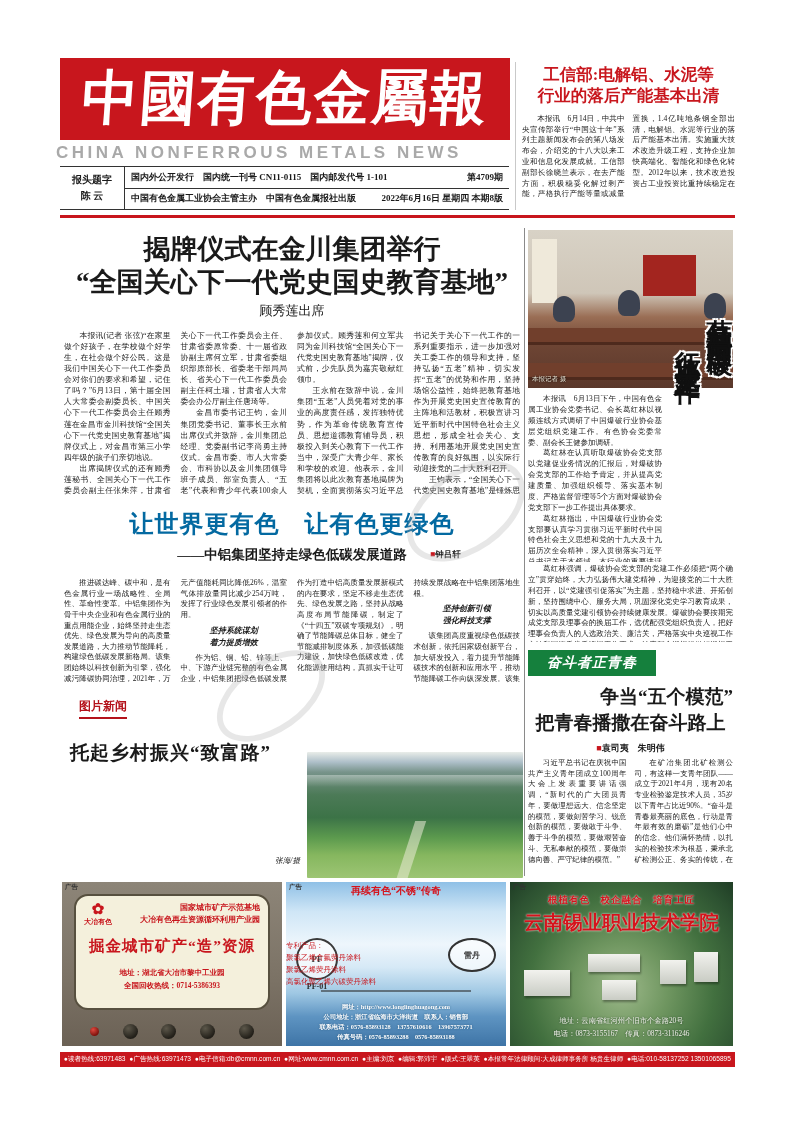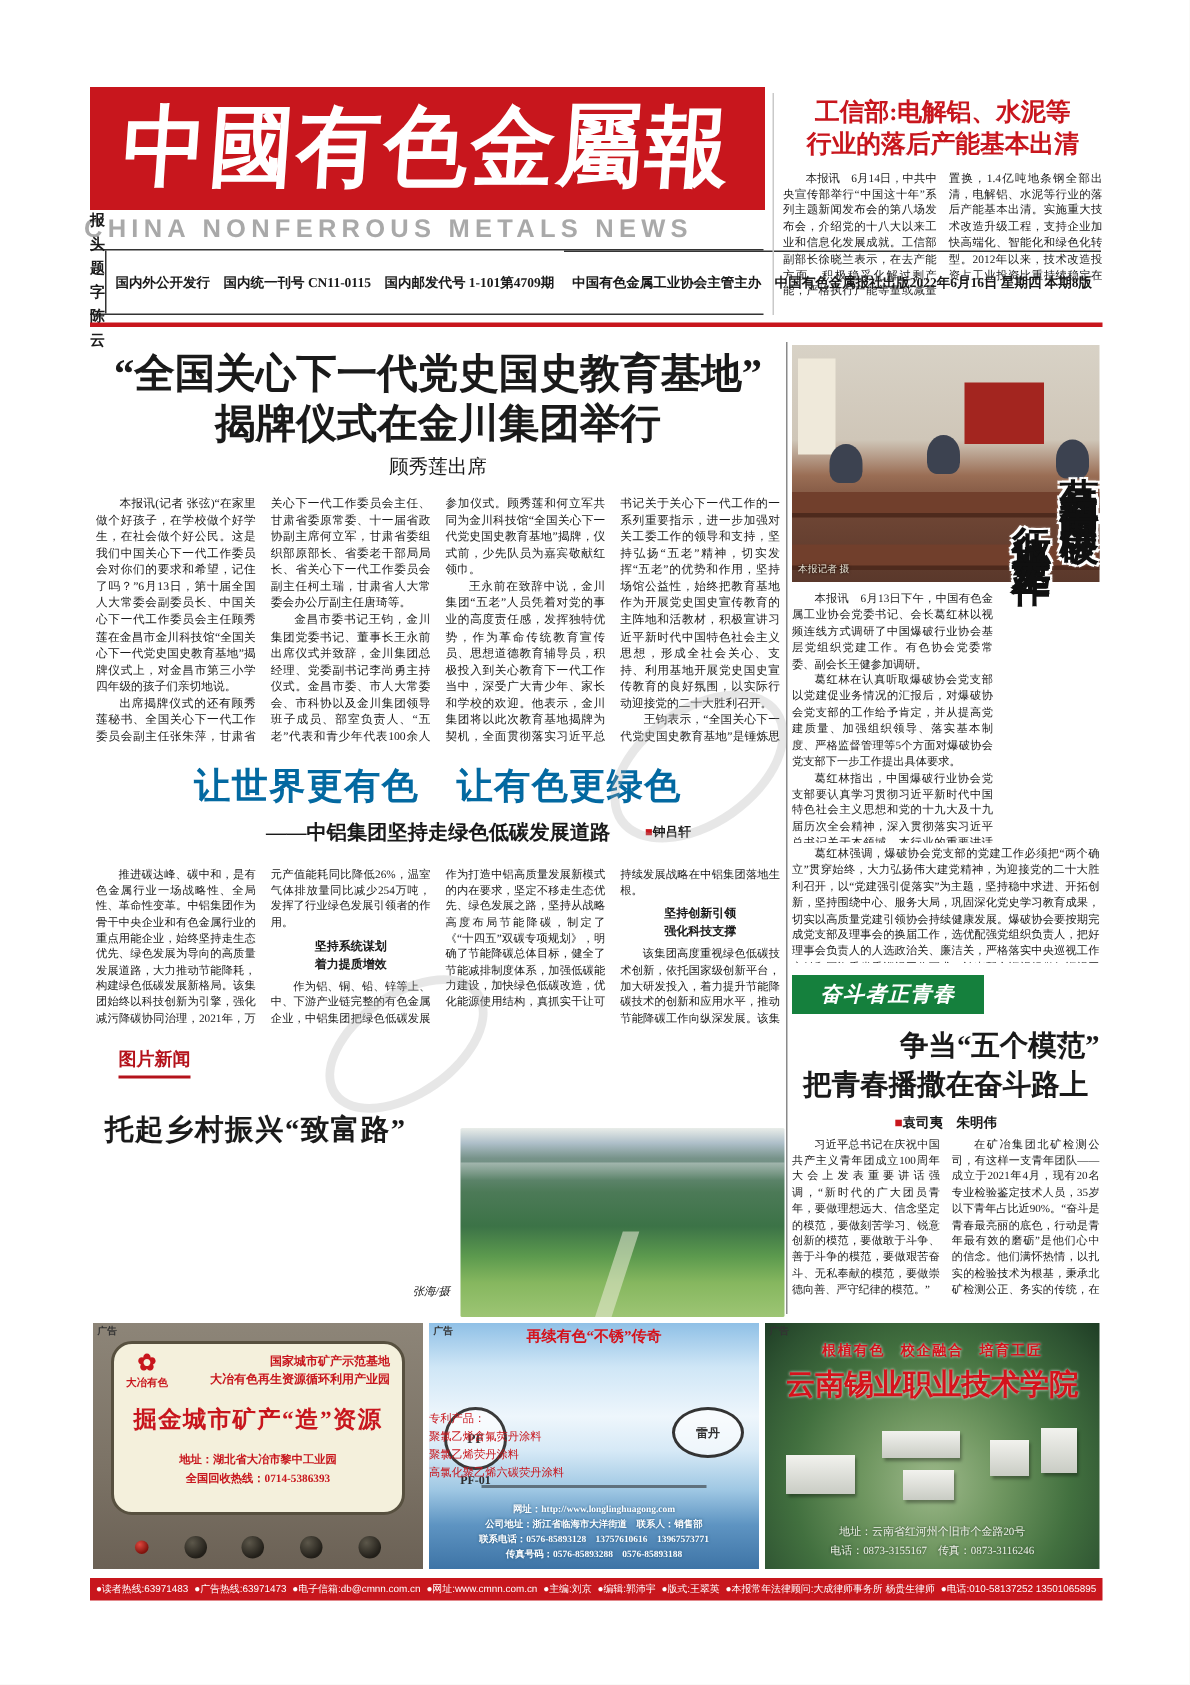--- a/index.html
+++ b/index.html
@@ -7,21 +7,21 @@
         font-family:"Liberation Serif","DejaVu Serif",serif;color:#1a1a1a;}
   .abs{position:absolute;}
   
   .mast-red{left:60px;top:58px;width:450px;height:82px;background:#c8161d;display:flex;align-items:center;justify-content:center;}
   .mast-title{color:#fff;font-size:56px;font-weight:900;letter-spacing:2px;transform:skewX(-4deg) scaleY(1.05);
               font-family:"Liberation Serif",serif;white-space:nowrap;}
   .mast-en{left:56px;top:141px;width:450px;height:23px;display:flex;align-items:center;}
   .mast-en span{color:#a9a9a9;font-weight:bold;font-size:17px;letter-spacing:3.5px;font-family:"Liberation Sans","DejaVu Sans",sans-serif;white-space:nowrap;}
   .mast-table{left:60px;top:166px;width:449px;height:42px;border-top:1px solid #333;border-bottom:1px solid #333;display:flex;}
   .mast-left{width:64px;border-right:1px solid #333;display:flex;flex-direction:column;align-items:center;justify-content:center;font-size:10px;font-weight:bold;line-height:1.6;}
-  .mast-right{flex:1;display:flex;flex-direction:row;}
+  .mast-right{flex:1;display:flex;flex-direction:column;}
   .mast-row{flex:1;display:flex;align-items:center;justify-content:space-between;padding:0 6px;font-size:9px;font-weight:bold;white-space:nowrap;}
   .mast-row+.mast-row{border-top:1px solid #333;}
   .red-rule{left:60px;top:215px;width:675px;height:3px;background:#c8161d;}
   .vline-top{left:515px;top:62px;width:1px;height:148px;background:#c9c9c9;}
   .vline-main{left:524px;top:228px;width:1px;height:648px;background:#8a8a8a;}
   
   .tr-art{left:522px;top:64px;width:213px;}
   .tr-title{color:#c8161d;font-weight:900;font-size:16.5px;text-align:center;line-height:1.3;}
   .tr-body{margin-top:7px;height:96px;column-count:2;column-gap:8px;column-fill:auto;overflow:hidden;
            font-size:7.6px;line-height:1.42;text-align:justify;}
@@ -33,21 +33,21 @@
              font-size:7.8px;line-height:1.42;text-align:justify;}
   .lead-body p{margin:0;text-indent:2em;}
   
   .green-h{left:66px;top:508px;width:452px;text-align:center;color:#0369a1;font-weight:900;font-size:24px;letter-spacing:1px;}
   .green-sub{left:66px;top:546px;width:452px;text-align:center;font-weight:bold;font-size:13.5px;}
   .green-byline{left:430px;top:549px;font-size:8.5px;font-weight:bold;}
   .green-byline .sq{color:#c8161d;}
   .green-body{left:64px;top:578px;width:456px;height:114px;column-count:4;column-gap:10px;column-fill:auto;overflow:hidden;
               font-size:7.5px;line-height:1.42;text-align:justify;}
   .green-body p{margin:0;text-indent:2em;}
-  .colhead{margin:4px 0;text-align:center;font-weight:bold;font-size:8px;line-height:1.5;}
+  .colhead{margin:4px 0;text-align:center;font-weight:bold;font-size:8px;line-height:1.5;font-style:italic;}
   
   .pn-label{left:62px;top:698px;font-size:12px;font-weight:900;color:#b4121b;border-bottom:2px solid #b4121b;padding-bottom:2px;margin-left:17px;}
   .pn-head{left:70px;top:740px;width:235px;font-size:19px;font-weight:900;letter-spacing:1px;}
   .pn-caption{left:62px;top:778px;width:238px;height:78px;font-size:7.6px;line-height:1.5;text-align:justify;font-style:italic;overflow:hidden;}
   .pn-caption p{margin:0;text-indent:2em;}
   .pn-credit{left:62px;top:856px;width:238px;text-align:right;font-size:7.6px;font-style:italic;}
   .pn-photo{left:307px;top:752px;width:216px;height:126px;border-radius:1px;
     background:linear-gradient(180deg,#e9ede9 0%,#aebfc9 8%,#77938a 16%,#4c7a57 34%,#3c7347 52%,#5c9a4e 68%,#86b75f 82%,#9dc574 100%);}
   .pn-photo .ridge{position:absolute;left:0;top:18%;width:100%;height:10%;background:linear-gradient(180deg,rgba(255,255,255,.35),rgba(255,255,255,0));}
   .pn-photo .path{position:absolute;left:46%;top:55%;width:5%;height:45%;background:rgba(235,235,215,.55);transform:skewX(-18deg);}
@@ -153,22 +153,22 @@
       <div>工信部:电解铝、水泥等</div>
       <div>行业的落后产能基本出清</div>
     </div>
     <div class="tr-body">
       <p>本报讯　6月14日，中共中央宣传部举行“中国这十年”系列主题新闻发布会的第八场发布会，介绍党的十八大以来工业和信息化发展成就。工信部副部长徐晓兰表示，在去产能方面，积极稳妥化解过剩产能，严格执行产能等量或减量置换，1.4亿吨地条钢全部出清，电解铝、水泥等行业的落后产能基本出清。实施重大技术改造升级工程，支持企业加快高端化、智能化和绿色化转型。2012年以来，技术改造投资占工业投资比重持续稳定在40%以上，成为推动工业投资的重要力量。</p>
 
     </div>
   </div>
 
   <div class="abs lead-h">
+    <div>揭牌仪式在金川集团举行</div>
     <div>“全国关心下一代党史国史教育基地”</div>
-    <div>揭牌仪式在金川集团举行</div>
   </div>
   <div class="abs lead-deck">顾秀莲出席</div>
   <div class="abs lead-body">
     <p>本报讯(记者 张弦)“在家里做个好孩子，在学校做个好学生，在社会做个好公民。这是我们中国关心下一代工作委员会对你们的要求和希望，记住了吗？”6月13日，第十届全国人大常委会副委员长、中国关心下一代工作委员会主任顾秀莲在金昌市金川科技馆“全国关心下一代党史国史教育基地”揭牌仪式上，对金昌市第三小学四年级的孩子们亲切地说。</p>
     <p>出席揭牌仪式的还有顾秀莲秘书、全国关心下一代工作委员会副主任张朱萍，甘肃省关心下一代工作委员会主任、甘肃省委原常委、十一届省政协副主席何立军，甘肃省委组织部原部长、省委老干部局局长、省关心下一代工作委员会副主任柯土瑞，甘肃省人大常委会办公厅副主任唐琦等。</p>
     <p>金昌市委书记王钧，金川集团党委书记、董事长王永前出席仪式并致辞，金川集团总经理、党委副书记李尚勇主持仪式。金昌市委、市人大常委会、市科协以及金川集团领导班子成员、部室负责人、“五老”代表和青少年代表100余人参加仪式。顾秀莲和何立军共同为金川科技馆“全国关心下一代党史国史教育基地”揭牌，仪式前，少先队员为嘉宾敬献红领巾。</p>
     <p>王永前在致辞中说，金川集团“五老”人员凭着对党的事业的高度责任感，发挥独特优势，作为革命传统教育宣传员、思想道德教育辅导员，积极投入到关心教育下一代工作当中，深受广大青少年、家长和学校的欢迎。他表示，金川集团将以此次教育基地揭牌为契机，全面贯彻落实习近平总书记关于关心下一代工作的一系列重要指示，进一步加强对关工委工作的领导和支持，坚持弘扬“五老”精神，切实发挥“五老”的优势和作用，坚持场馆公益性，始终把教育基地作为开展党史国史宣传教育的主阵地和活教材，积极宣讲习近平新时代中国特色社会主义思想，形成全社会关心、支持、利用基地开展党史国史宣传教育的良好氛围，以实际行动迎接党的二十大胜利召开。</p>
     <p>王钧表示，“全国关心下一代党史国史教育基地”是锤炼思想信念的摇篮、传承红色基因的高地、弘扬“五老”精神的舞台、凝聚合力育人的沃土，金昌市将以高度的政治责任感和使命感，扎实做好关心下一代工作。</p>
 
   </div>

